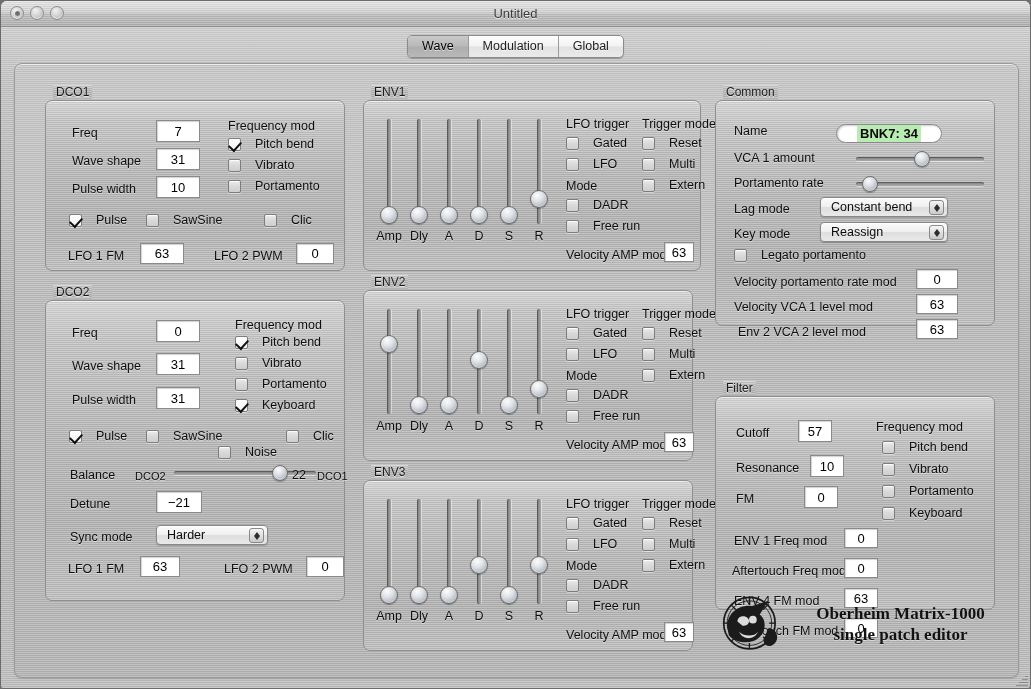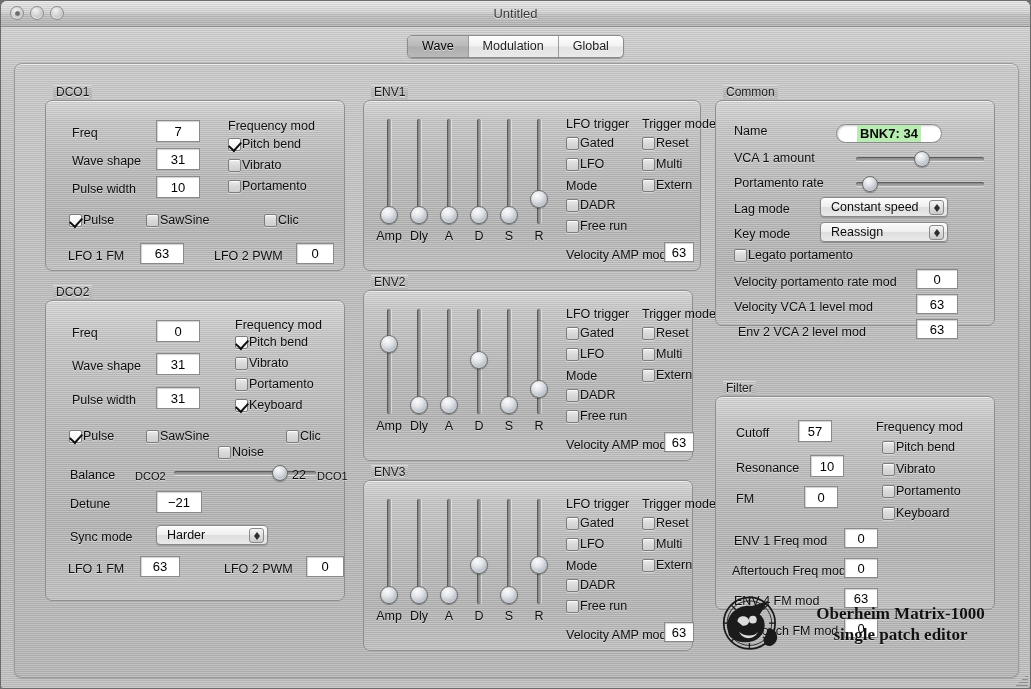--- a/index.html
+++ b/index.html
@@ -109,21 +109,21 @@
 
   
   .num{
     position:absolute; background:#fff; border:1px solid #8a8a8a;
     box-shadow:inset 1px 1px 1px rgba(0,0,0,0.18);
     font-size:13px; color:#000; text-align:center;
     display:flex; align-items:center; justify-content:center;
   }
 
   
-  .cb{ position:absolute; display:flex; align-items:center; gap:1px; white-space:nowrap; }
+  .cb{ position:absolute; display:flex; align-items:center; gap:14px; white-space:nowrap; }
   .box{
     width:13px; height:13px; flex:0 0 13px;
     border:1px solid #7d7d7d; border-radius:2px;
     background:linear-gradient(to bottom,#ececec 0%, #d9d9d9 50%, #cfcfcf 100%);
     box-shadow:inset 0 1px 0 rgba(255,255,255,0.9), 0 1px 0 rgba(255,255,255,0.45);
     position:relative;
   }
   .cb.on .box{ background:linear-gradient(to bottom,#fefefe 0%, #f3f3f3 100%); }
   .cb.on .box::after{
     content:""; position:absolute; left:2px; top:0px;
@@ -579,21 +579,21 @@
           </div>
 
           <span class="lbl" style="left:18px;top:75px;">Portamento rate</span>
           <div class="hslider" id="porta-slider" style="left:140px;top:75px;width:128px;">
             <div class="htrack"></div>
             <div class="hknob" id="porta-knob" style="left: 6px;"></div>
           </div>
 
           <span class="lbl" style="left:18px;top:101px;">Lag mode</span>
           <div class="popup" style="left:104px;top:96px;width:128px;">
-            <span class="pv">Constant speed</span>
+            <span class="pv">Constant bend</span>
             <span class="arrows"></span>
           </div>
 
           <span class="lbl" style="left:18px;top:126px;">Key mode</span>
           <div class="popup" style="left:104px;top:121px;width:128px;">
             <span class="pv">Reassign</span>
             <span class="arrows"></span>
           </div>
 
           <div class="cb" style="left:18px;top:147px;">

